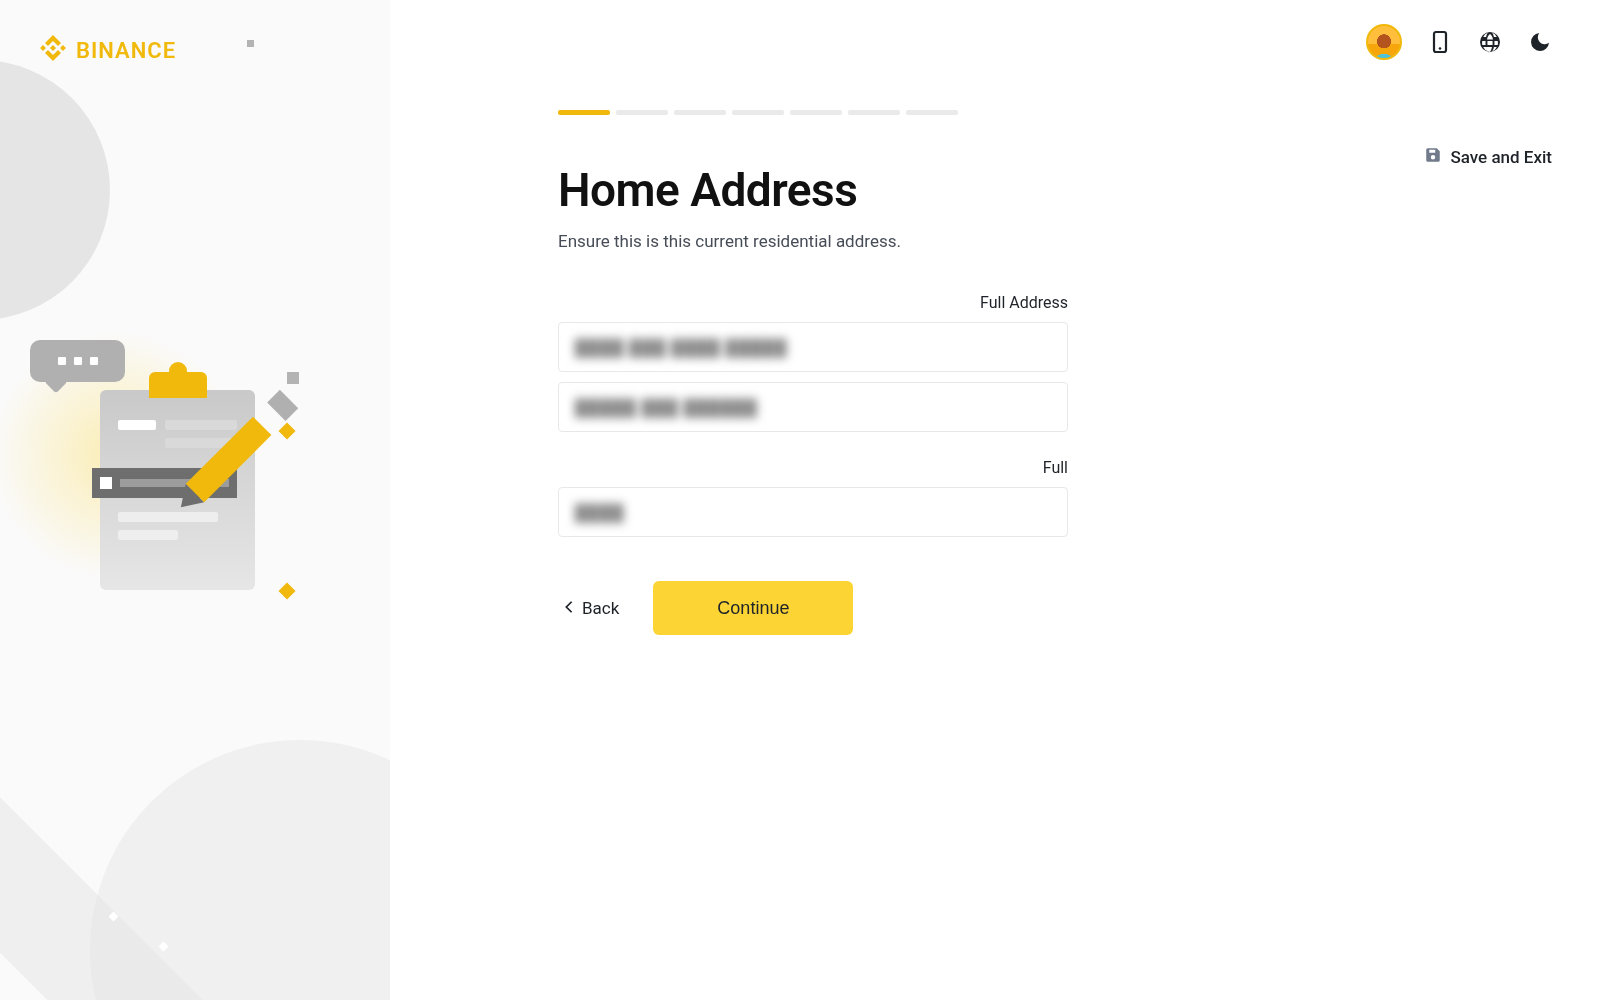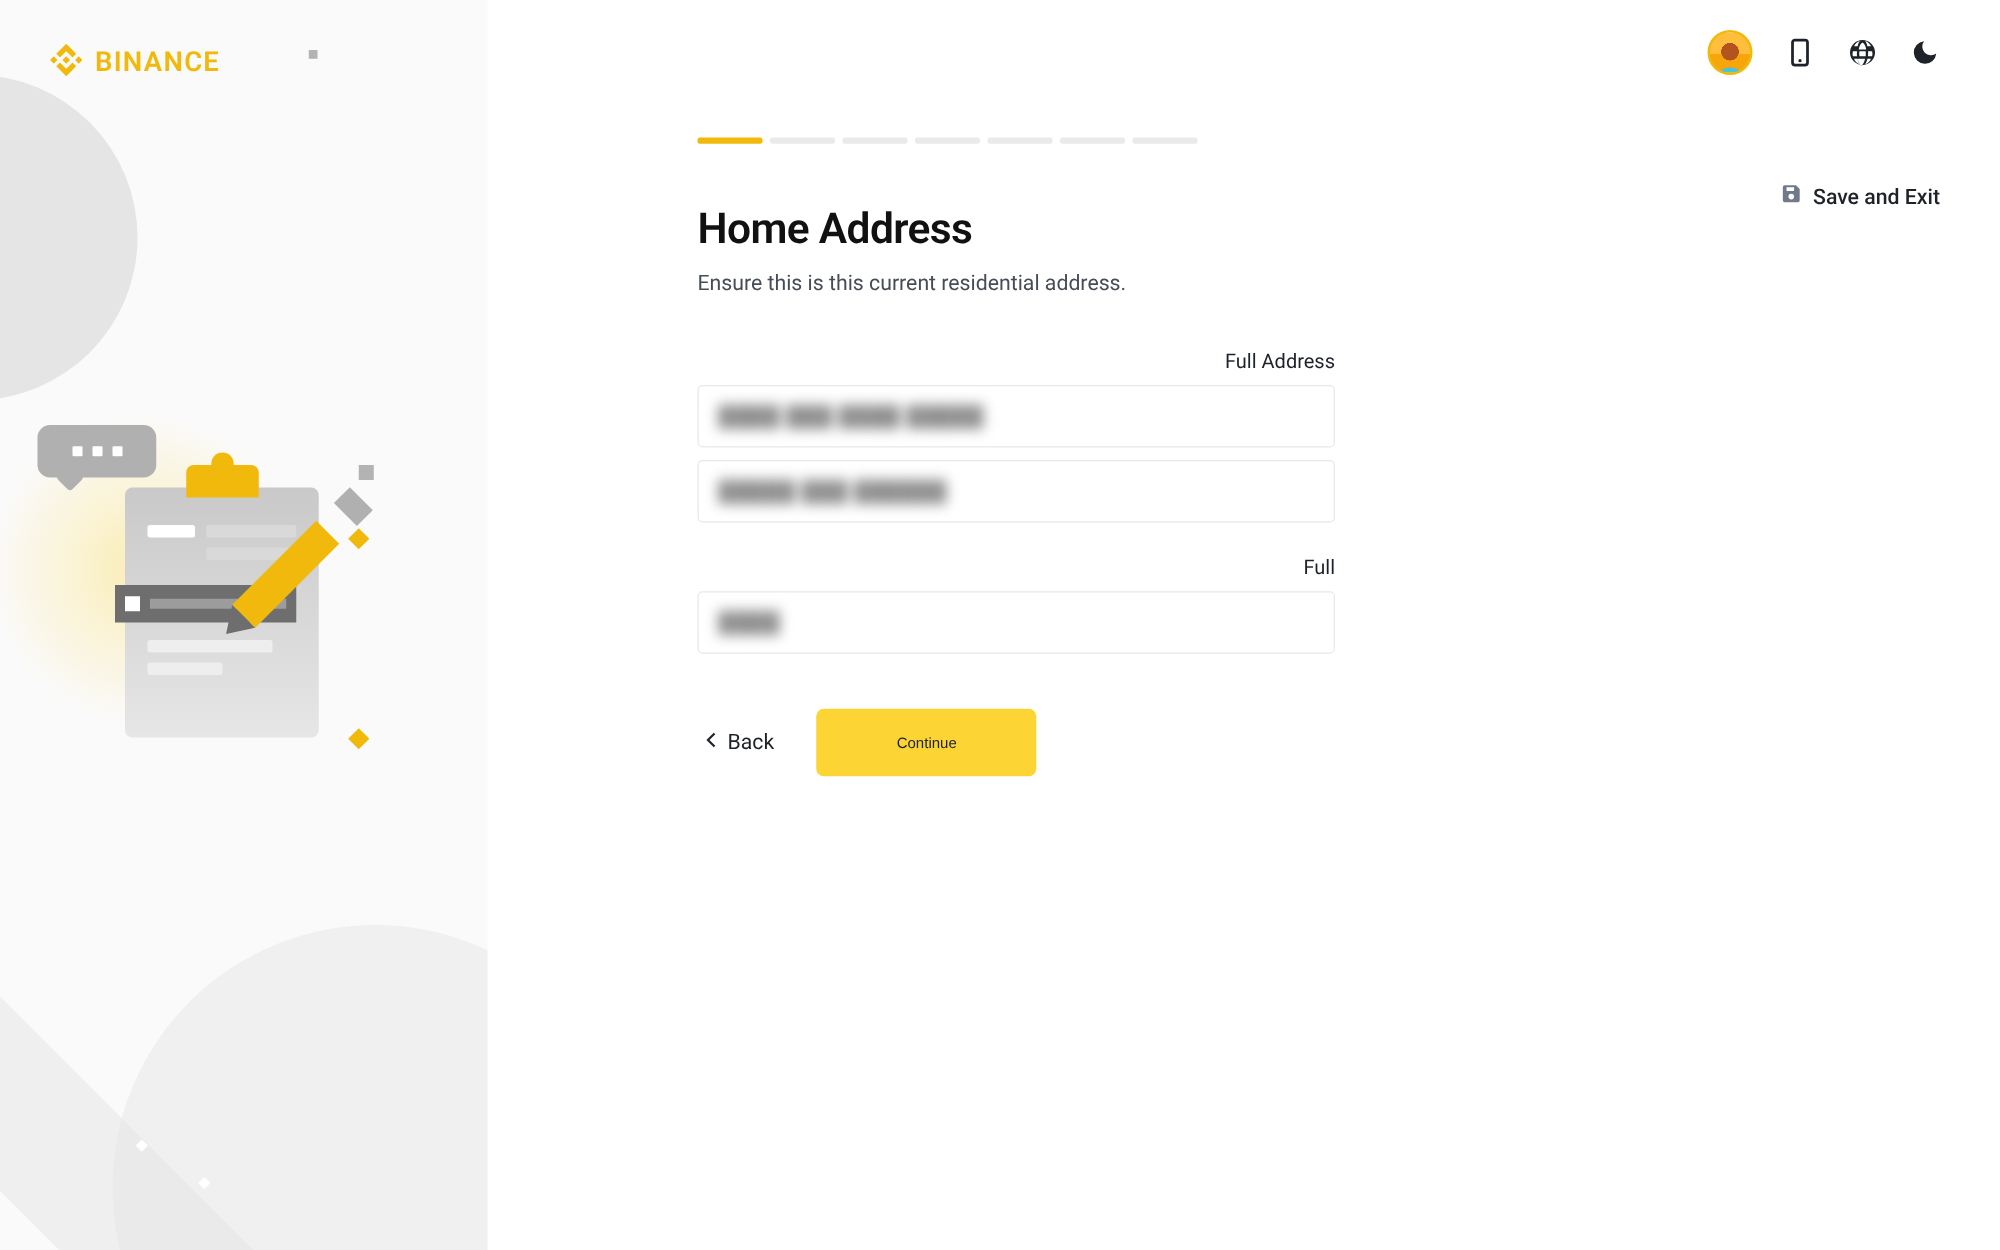--- a/index.html
+++ b/index.html
@@ -103,42 +103,42 @@
     border:2px solid #F0B90B;
   }
   .icon-btn { width:24px; height:24px; display:flex; align-items:center; justify-content:center; cursor:pointer; color:#1e2329;}
   .icon-btn svg { width:24px; height:24px; }
 
   .content { max-width:510px; margin-left:120px; margin-top:78px; }
   .progress { display:flex; gap:6px; margin-bottom:48px; }
   .progress span { width:52px; height:5px; background:#eaeaea; border-radius:2px; }
   .progress span.active { background:#F0B90B; }
 
-  h1 { font-size:34px; font-weight:600; color:#111; margin-bottom:14px; letter-spacing:-.5px;}
+  h1 { font-size:46px; font-weight:600; color:#111; margin-bottom:14px; letter-spacing:-.5px;}
   .subtitle { font-size:17px; color:#474d57; margin-bottom:42px; }
 
   .label { font-size:16px; color:#1e2329; margin-bottom:10px; }
   .input {
     width:100%; height:50px; border:1px solid #e6e8ea; border-radius:4px;
     padding:0 16px; font-size:16px; color:#333; background:#fff;
     display:flex; align-items:center; margin-bottom:10px;
   }
   .input.readonly { background:#eef0f2; border-color:#eef0f2; color:#5e6673;}
   .blur { filter:blur(5px); color:#888; letter-spacing:1px; user-select:none;}
   .group { margin-bottom:26px;text-align:right; }
 
   .save-exit { position:absolute; top:146px; right:48px; display:flex; align-items:center; gap:8px; color:#1e2329; font-size:17px; font-weight:500; cursor:pointer;}
   .save-exit svg { width:18px; height:18px; color:#707a8a;}
 
   .actions { display:flex; align-items:center; gap:28px; margin-top:44px;}
   .back-btn { display:flex; align-items:flex-start; gap:8px; color:#1e2329; font-size:17px; cursor:pointer; padding:10px 6px;}
   .back-btn svg{ width:10px; height:14px; }
   .continue-btn {
     background:#FCD535; color:#1e2329; border:none; border-radius:6px;
-    height:54px; padding:0 64px; font-size:12px; font-weight:500; cursor:pointer;
+    height:54px; padding:0 64px; font-size:18px; font-weight:500; cursor:pointer;
   }
 
   
   .tiny-white-dia { position:absolute; width:7px; height:7px; background:#fff; transform:rotate(45deg); }
   .tiny-white-dia.w1 { bottom:80px; left:110px; }
   .tiny-white-dia.w2 { bottom:50px; left:160px; }
 </style>
 </head>
 <body>
 

